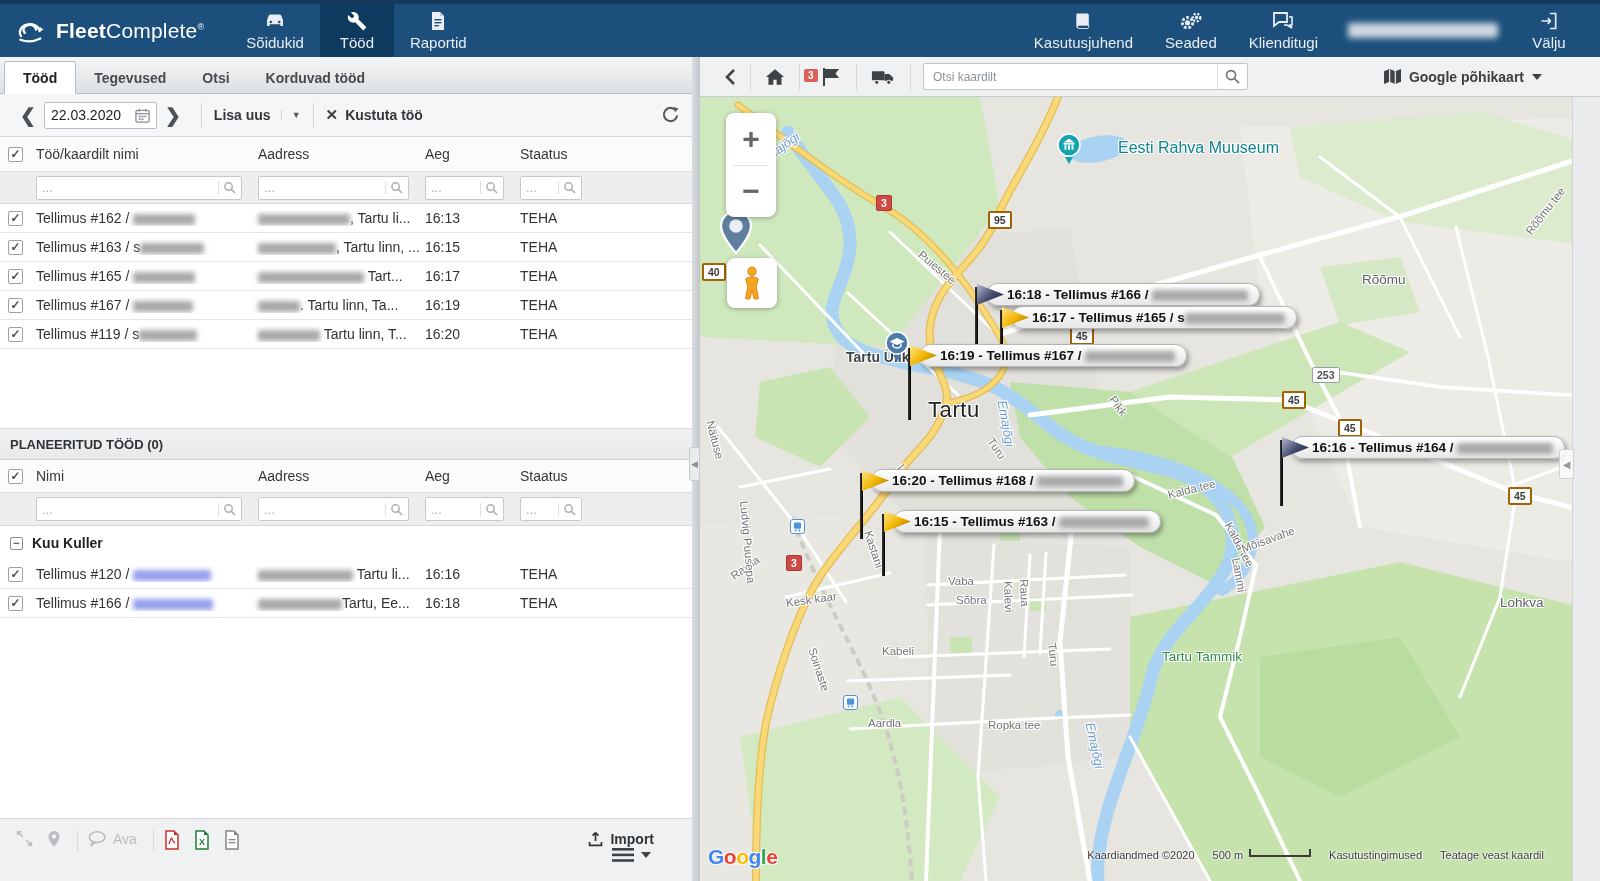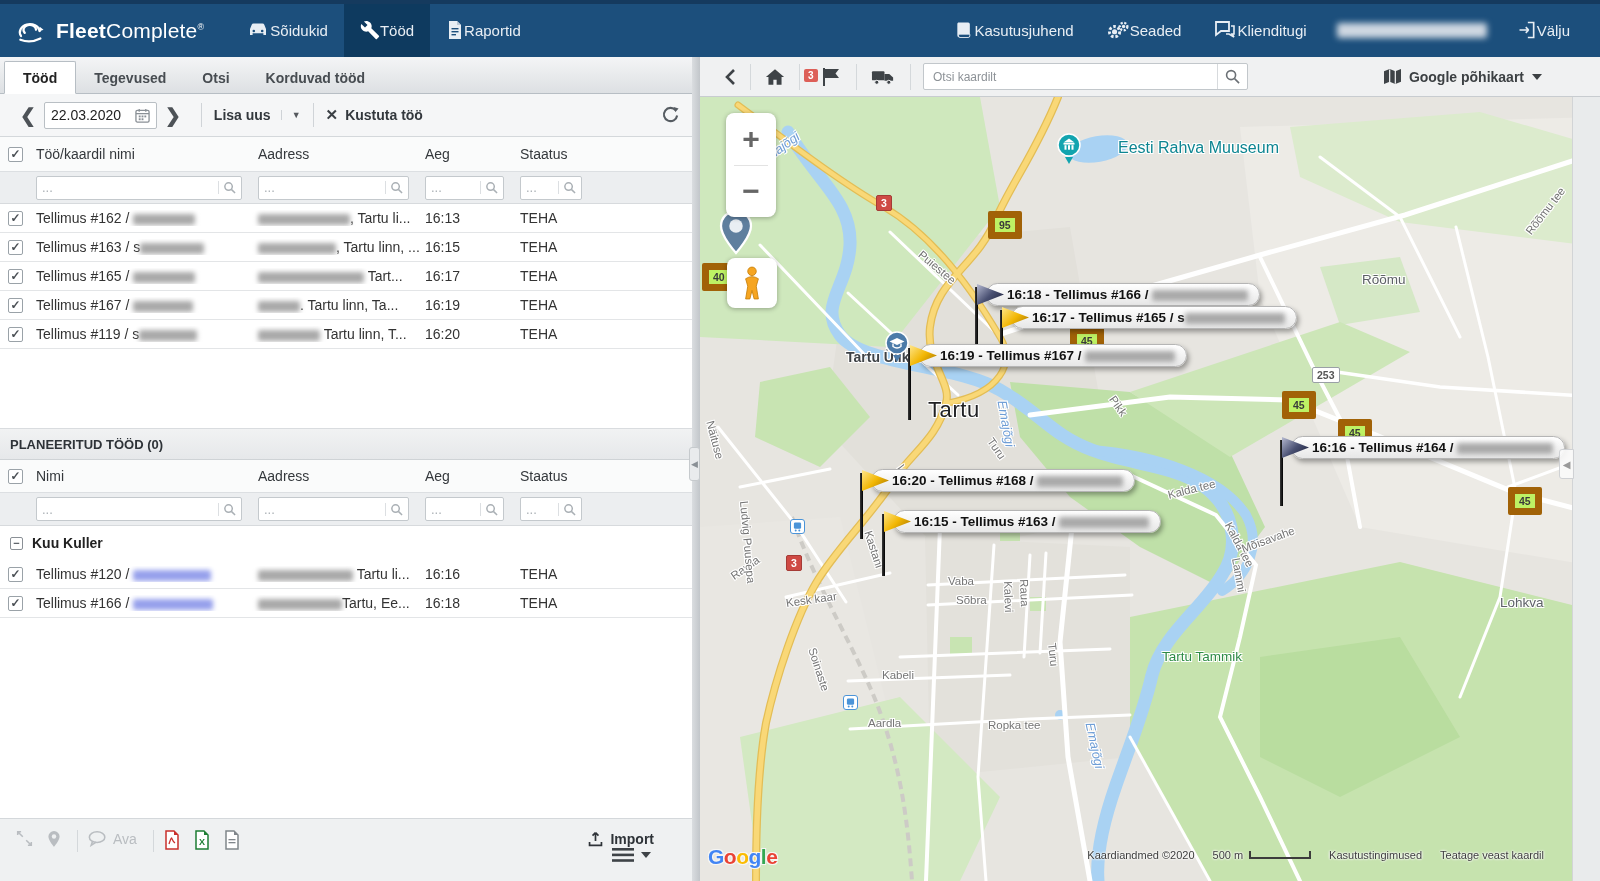--- a/index.html
+++ b/index.html
@@ -8,21 +8,21 @@
   #app { position:relative; width:1600px; height:881px; background:#fff; }
 
   
   #topnav { height:57px; background:#1c4f7c; border-top:4px solid #153a5e; display:flex; justify-content:space-between; align-items:stretch; }
   .nav-left, .nav-right { display:flex; align-items:stretch; }
   .brand { display:flex; align-items:center; padding:0 26px 0 14px; }
   .brand svg { margin-right:8px; }
   .brand-text { color:#fff; font-size:21px; letter-spacing:.2px; }
   .brand-text b { font-weight:bold; }
   .brand-text .reg { font-size:9px; vertical-align:super; }
-  .nav-item { display:flex; flex-direction:row; align-items:center; justify-content:center; padding:12px 16px; color:#e8eef4; cursor:pointer; min-width:74px; }
+  .nav-item { display:flex; flex-direction:column; align-items:center; justify-content:center; padding:12px 16px; color:#e8eef4; cursor:pointer; min-width:74px; }
   .nav-item .nav-ico { height:22px; display:flex; align-items:flex-end; margin-bottom:3px; }
   .nav-item .nav-lbl { font-size:15px; }
   .nav-item.active { background:#0e3a5f; }
   .nav-right { padding-right:14px; }
   .nav-user { display:flex; align-items:center; padding:0 14px; }
   .redact { display:inline-block; height:11px; border-radius:2px; background:#a9a9a9; filter:blur(2.5px); vertical-align:middle; }
   .redact.blue { background:#96a0ec; }
   .redact.light { background:#cfd8e2; height:15px; filter:blur(3px); }
 
   
@@ -89,40 +89,40 @@
   .mlbl { position:absolute; white-space:nowrap; transform-origin:left center;
     text-shadow:-1px -1px 0 #fff,1px -1px 0 #fff,-1px 1px 0 #fff,1px 1px 0 #fff,0 1px 0 #fff,0 -1px 0 #fff; }
   .street { font-size:11.5px; color:#757575; }
   .water  { font-size:13px;  color:#6f9ed6; font-style:italic; }
   .town   { font-size:13.5px; color:#5d6166; }
   .citysm { font-size:14px; color:#3f4347; font-weight:bold;margin-top:46px; }
   .citylg { font-size:22px; color:#202124; letter-spacing:.6px; }
   .park   { font-size:13.5px; color:#2e8b46; }
   .poi    { font-size:16px; color:#0d8591; }
   .mbadge { position:absolute; font-size:10.5px; font-weight:bold; padding:1px 4px; border-radius:2px; }
-  .b-yellow { background:#bef264; border:7px solid #a16207; color:#3a3a3a; }
+  .b-yellow { background:#ffffff; border:2px solid #a16207; color:#3a3a3a; }
   .b-red    { background:#cf4a44; border:1px solid #a53b36; color:#fff; }
   .b-white  { background:#fff;    border:1px solid #9aa0a6; color:#555; }
 
   .marker { position:absolute; cursor:pointer; }
   .mpole { position:absolute; left:0; top:0; width:3px; background:linear-gradient(90deg,#3a3a3a,#000); }
   .flagshape { position:absolute; left:2px; top:-3px; width:27px; height:21px; clip-path:polygon(0 0,100% 50%,0 100%); z-index:3; }
   .flag-yellow { background:linear-gradient(135deg,#ffe68a 0%,#f2b705 50%,#9e6d00 100%); }
   .flag-navy   { background:linear-gradient(135deg,#b7bbd2 0%,#4a5173 50%,#181c35 100%); }
   .mpill { position:absolute; left:11px; top:-4px; height:23px; line-height:21px; background:linear-gradient(#ffffff,#e7e7e7); border:1px solid #b5b5b5; border-radius:12px; padding:0 11px 0 20px; font-weight:bold; font-size:13.5px; color:#111; white-space:nowrap; box-shadow:2px 3px 5px rgba(0,0,0,.35); z-index:2; }
 
   .zoom-ctrl { position:absolute; left:26px; top:16px; width:50px; height:104px; background:#fff; border-radius:8px; box-shadow:0 1px 5px rgba(0,0,0,.3); display:flex; flex-direction:column; z-index:6; }
   .zoom-btn { flex:1; display:flex; align-items:center; justify-content:center; font-size:30px; font-weight:bold; color:#666; cursor:pointer; }
   .zoom-div { height:1px; background:#e3e3e3; margin:0 8px; }
   .pegman-ctrl { position:absolute; left:27px; top:161px; width:50px; height:50px; background:#fff; border-radius:8px; box-shadow:0 1px 5px rgba(0,0,0,.3); display:flex; align-items:center; justify-content:center; cursor:grab; z-index:6; }
   .poi-pin { position:absolute; z-index:2; }
 
   .google-logo { position:absolute; left:8px; bottom:12px; font-size:21px; font-weight:bold; letter-spacing:-.5px; text-shadow:-1px -1px 0 #f6f6f4,1px -1px 0 #f6f6f4,-1px 1px 0 #f6f6f4,1px 1px 0 #f6f6f4; z-index:7; }
   .map-attr { position:absolute; right:56px; bottom:20px; display:flex; align-items:flex-end; gap:18px; font-size:11px; color:#3c3c3c; text-shadow:0 0 2px #fff,0 0 2px #fff,0 0 3px #fff; z-index:7; }
-  .scalebar { display:flex; align-items:center; gap:6px; }
+  .scalebar { display:flex; align-items:flex-start; gap:6px; }
   .scalebar .bar { width:62px; height:8px; border:2px solid #3c3c3c; border-top:none; }
   .right-strip { position:absolute; right:0; top:0; bottom:0; width:28px; background:#e9ebec; border-left:1px solid #d2d4d6; z-index:5; }
   .right-strip .handle { position:absolute; left:-14px; top:352px; width:15px; height:30px; background:rgba(250,250,250,.92); border:1px solid #cfd1d4; border-radius:3px 0 0 3px; display:flex; align-items:center; justify-content:center; color:#9a9a9a; font-size:10px; cursor:pointer; }
   .transit-ico { position:absolute; width:15px; height:15px; background:#fff; border:1.5px solid #4b94d8; border-radius:3px; display:flex; align-items:center; justify-content:center; z-index:2; }
 </style>
 </head>
 <body>
 
 <div id="app">
 
@@ -256,21 +256,21 @@
           <svg width="19" height="19" viewBox="0 0 20 20">
               <path d="M15.5 4.5A7 7 0 1 0 17 10" fill="none" stroke="#565c62" stroke-width="2.2"></path>
               <polygon points="13.5,1 18.5,2.5 15,6.5" fill="#565c62"></polygon>
             </svg>
         </span>
       </div>
 
 
       <div class="grid-row thead">
         <span class="cb">✓</span>
-        <span class="cell">Töö/kaardil nimi</span>
+        <span class="cell">Töö/kaardilt nimi</span>
         <span class="cell">Aadress</span>
         <span class="cell">Aeg</span>
         <span class="cell">Staatus</span>
       </div>
       <div class="grid-row tfilter">
         <span></span>
         <span class="cell">
             <span class="fbox">
               <span class="dots">...</span>
               <span class="fmag">
@@ -624,21 +624,21 @@
             <div class="mlbl street" style="left: 290px; top: 336px; transform: rotate(55deg);">Turu</div>
             <div class="mlbl street" style="left: 468px; top: 392px; transform: rotate(-14deg);">Kalda tee</div>
             <div class="mlbl street" style="left: 528px; top: 420px; transform: rotate(62deg);">Kalda tee</div>
             <div class="mlbl street" style="left: 542px; top: 446px; transform: rotate(-20deg);">Mõisavahe</div>
             <div class="mlbl street" style="left: 536px; top: 455px; transform: rotate(80deg);">Lammi</div>
             <div class="mlbl street" style="left: 248px; top: 478px;">Vaba</div>
             <div class="mlbl street" style="left: 256px; top: 497px;">Sõbra</div>
             <div class="mlbl street" style="left: 308px; top: 478px; transform: rotate(88deg);">Kalevi</div>
             <div class="mlbl street" style="left: 324px; top: 476px; transform: rotate(88deg);">Raua</div>
             <div class="mlbl street" style="left: 352px; top: 540px; transform: rotate(84deg);">Turu</div>
-            <div class="mlbl street" style="left: 182px; top: 572px;">Kabeli</div>
+            <div class="mlbl street" style="left: 182px; top: 548px;">Kabeli</div>
             <div class="mlbl street" style="left: 168px; top: 620px;">Aardla</div>
             <div class="mlbl street" style="left: 288px; top: 622px;">Ropka tee</div>
             <div class="mlbl street" style="left: 168px; top: 428px; transform: rotate(72deg);">Kastani</div>
             <div class="mlbl street" style="left: 200px; top: 362px; transform: rotate(75deg);">Võru</div>
             <div class="mlbl street" style="left: 32px; top: 474px; transform: rotate(-35deg);">Ravila</div>
             <div class="mlbl street" style="left: 86px; top: 500px; transform: rotate(-8deg);">Kesk kaar</div>
             <div class="mlbl street" style="left: 112px; top: 545px; transform: rotate(72deg);">Soinaste</div>
             <div class="mlbl street" style="left: 44px; top: 398px; transform: rotate(85deg);">Ludvig Puusepa</div>
             <div class="mlbl street" style="left: 10px; top: 318px; transform: rotate(75deg);">Näituse</div>
             <div class="mlbl park" style="left: 462px; top: 552px;">Tartu Tammik</div>

